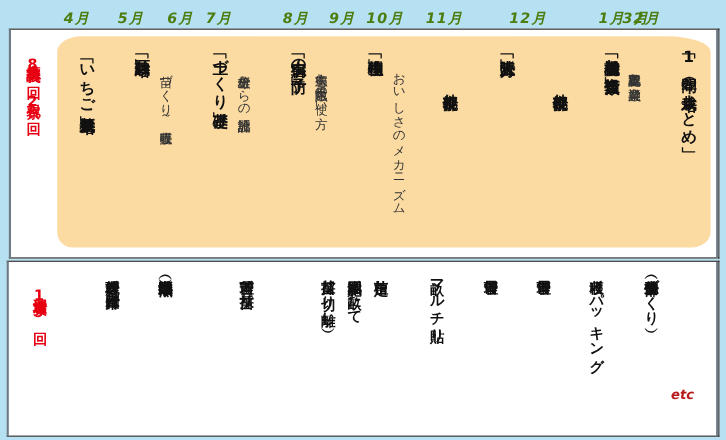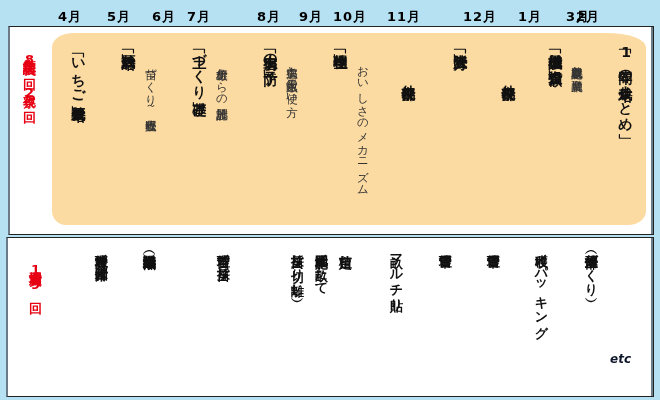--- a/index.html
+++ b/index.html
@@ -1,44 +1,44 @@
 <!DOCTYPE html>
 <html><head>
 <meta charset="utf-8">
 <style>
   html, body { margin:0; padding:0; }
   body { width:660px; height:400px; background:#b5e1f3; position:relative; overflow:hidden;
          font-family:"DejaVu Sans", sans-serif; }
-  .month { position:absolute; top:8px; font-size:13px; font-weight:bold; color:#000000; letter-spacing:1px; }
+  .month { position:absolute; top:8px; font-size:13px; font-weight:bold; font-style:italic; color:#4d7c0f; letter-spacing:1px; }
   .panel { position:absolute; background:#fff; border:1px solid #222; box-shadow:-2px 0 0 #6c7c88 inset; }
   #top-panel { left:8px; top:26px; width:643px; height:207px; border-left:2px solid #6b7a86; }
   #bottom-panel { left:6px; top:237px; width:645px; height:158px; border-left:2px solid #6b7a86; }
   .orange { position:absolute; left:52px; top:33px; width:594px; height:192px; background:#fcdba2;
             border-radius:22px 40px 18px 14px / 14px 14px 14px 14px; }
   .v { position:absolute; writing-mode:vertical-rl; text-orientation:upright; white-space:nowrap; color:#111; }
   .main { font-size:14px; font-weight:bold; letter-spacing:0px; }
   .sub { font-size:11.5px; font-weight:normal; color:#333; }
   .farm { font-size:13px; font-weight:bold; }
   .red { color:#e60012; font-weight:bold; font-size:13px; }
-  .etc { position:absolute; left:610px; top:352px; font-size:12px; font-weight:bold; font-style:italic; color:#0f172a; }
+  .etc { position:absolute; left:610px; top:352px; font-size:12px; font-weight:bold; font-style:italic; color:#b91c1c; }
 </style>
 </head>
 <body>
 
 <div>
   <span class="month" style="left:58px">4月</span>
   <span class="month" style="left:107px">5月</span>
   <span class="month" style="left:152px">6月</span>
   <span class="month" style="left:187px">7月</span>
   <span class="month" style="left:257px">8月</span>
   <span class="month" style="left:299px">9月</span>
   <span class="month" style="left:333px">10月</span>
   <span class="month" style="left:387px">11月</span>
   <span class="month" style="left:463px">12月</span>
-  <span class="month" style="left:518px">1月</span>
+  <span class="month" style="left:544px">1月</span>
   <span class="month" style="left:576px">2月</span>
   <span class="month" style="left:566px">3月</span>
 </div>
 
 <div id="top-panel" class="panel"></div>
 <div class="orange"></div>
 
 <span class="v red" style="left:20px; top:48px; letter-spacing:1px">座学講義8回　視察2回</span>
 
 <span class="v main" style="left:70px;  top:48px">「いちご栽培概要」</span>

